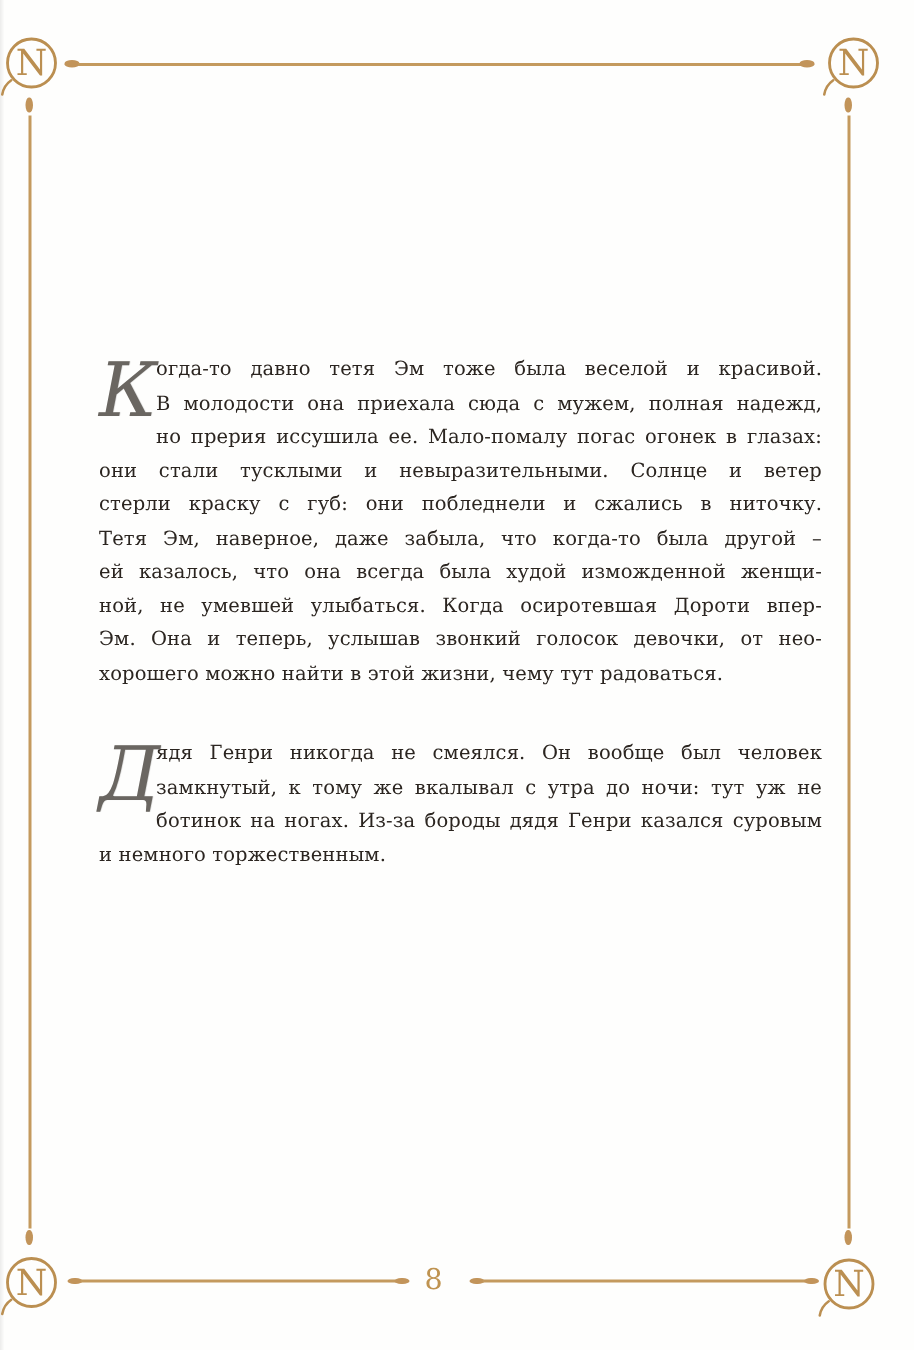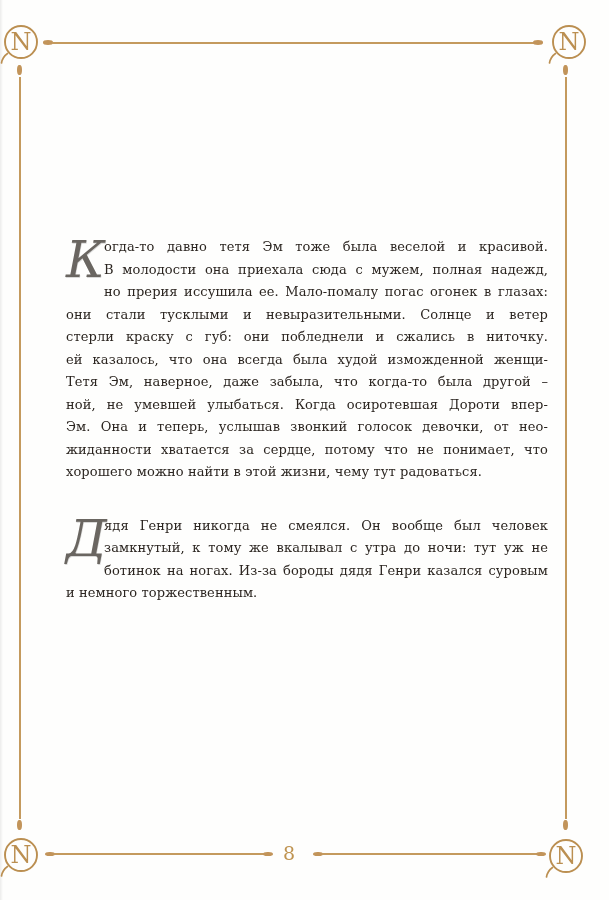--- a/index.html
+++ b/index.html
@@ -121,25 +121,24 @@
 
   <div class="text-block">
 
     <div class="para para-1">
       <span class="dropcap">К</span>
       <div class="line">огда-то давно тетя Эм тоже была веселой и красивой.</div>
       <div class="line">В молодости она приехала сюда с мужем, полная надежд,</div>
       <div class="line">но прерия иссушила ее. Мало-помалу погас огонек в глазах:</div>
       <div class="line">они стали тусклыми и невыразительными. Солнце и ветер</div>
       <div class="line">стерли краску с губ: они побледнели и сжались в ниточку.</div>
+      <div class="line">Тетя Эм, наверное, даже забыла, что когда-то была другой –</div>
       <div class="line">ей казалось, что она всегда была худой изможденной женщи-</div>
-      <div class="line">Тетя Эм, наверное, даже забыла, что когда-то была другой –</div>
       <div class="line">ной, не умевшей улыбаться. Когда осиротевшая Дороти впер-</div>
       <div class="line">Эм. Она и теперь, услышав звонкий голосок девочки, от нео-</div>
-      <div class="line">жиданности хватается за сердце, потому что не понимает, что</div>
       <div class="line para-end">хорошего можно найти в этой жизни, чему тут радоваться.</div>
     </div>
 
     <div class="para para-2">
       <span class="dropcap">Д</span>
       <div class="line">ядя Генри никогда не смеялся. Он вообще был человек</div>
       <div class="line">замкнутый, к тому же вкалывал с утра до ночи: тут уж не</div>
       <div class="line">ботинок на ногах. Из-за бороды дядя Генри казался суровым</div>
       <div class="line para-end">и немного торжественным.</div>
     </div>

